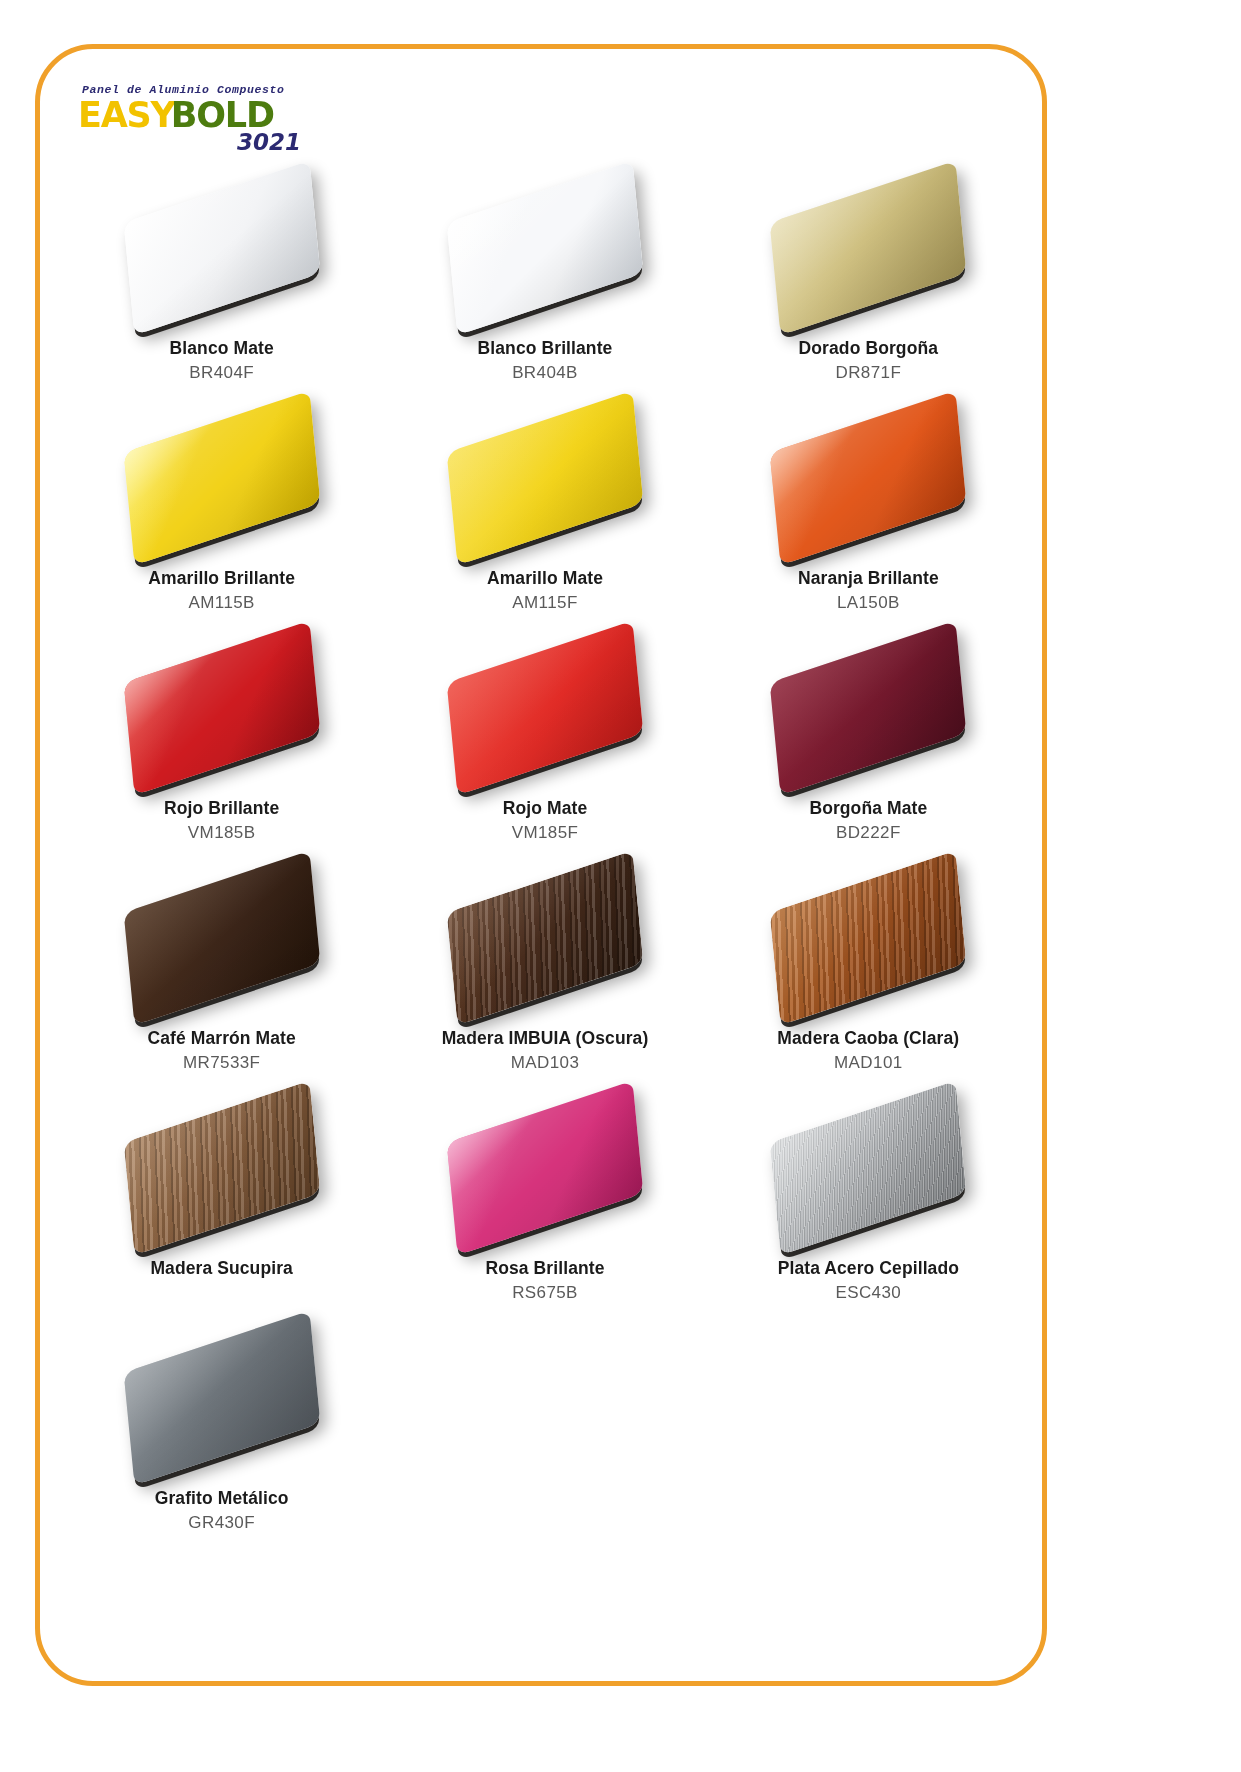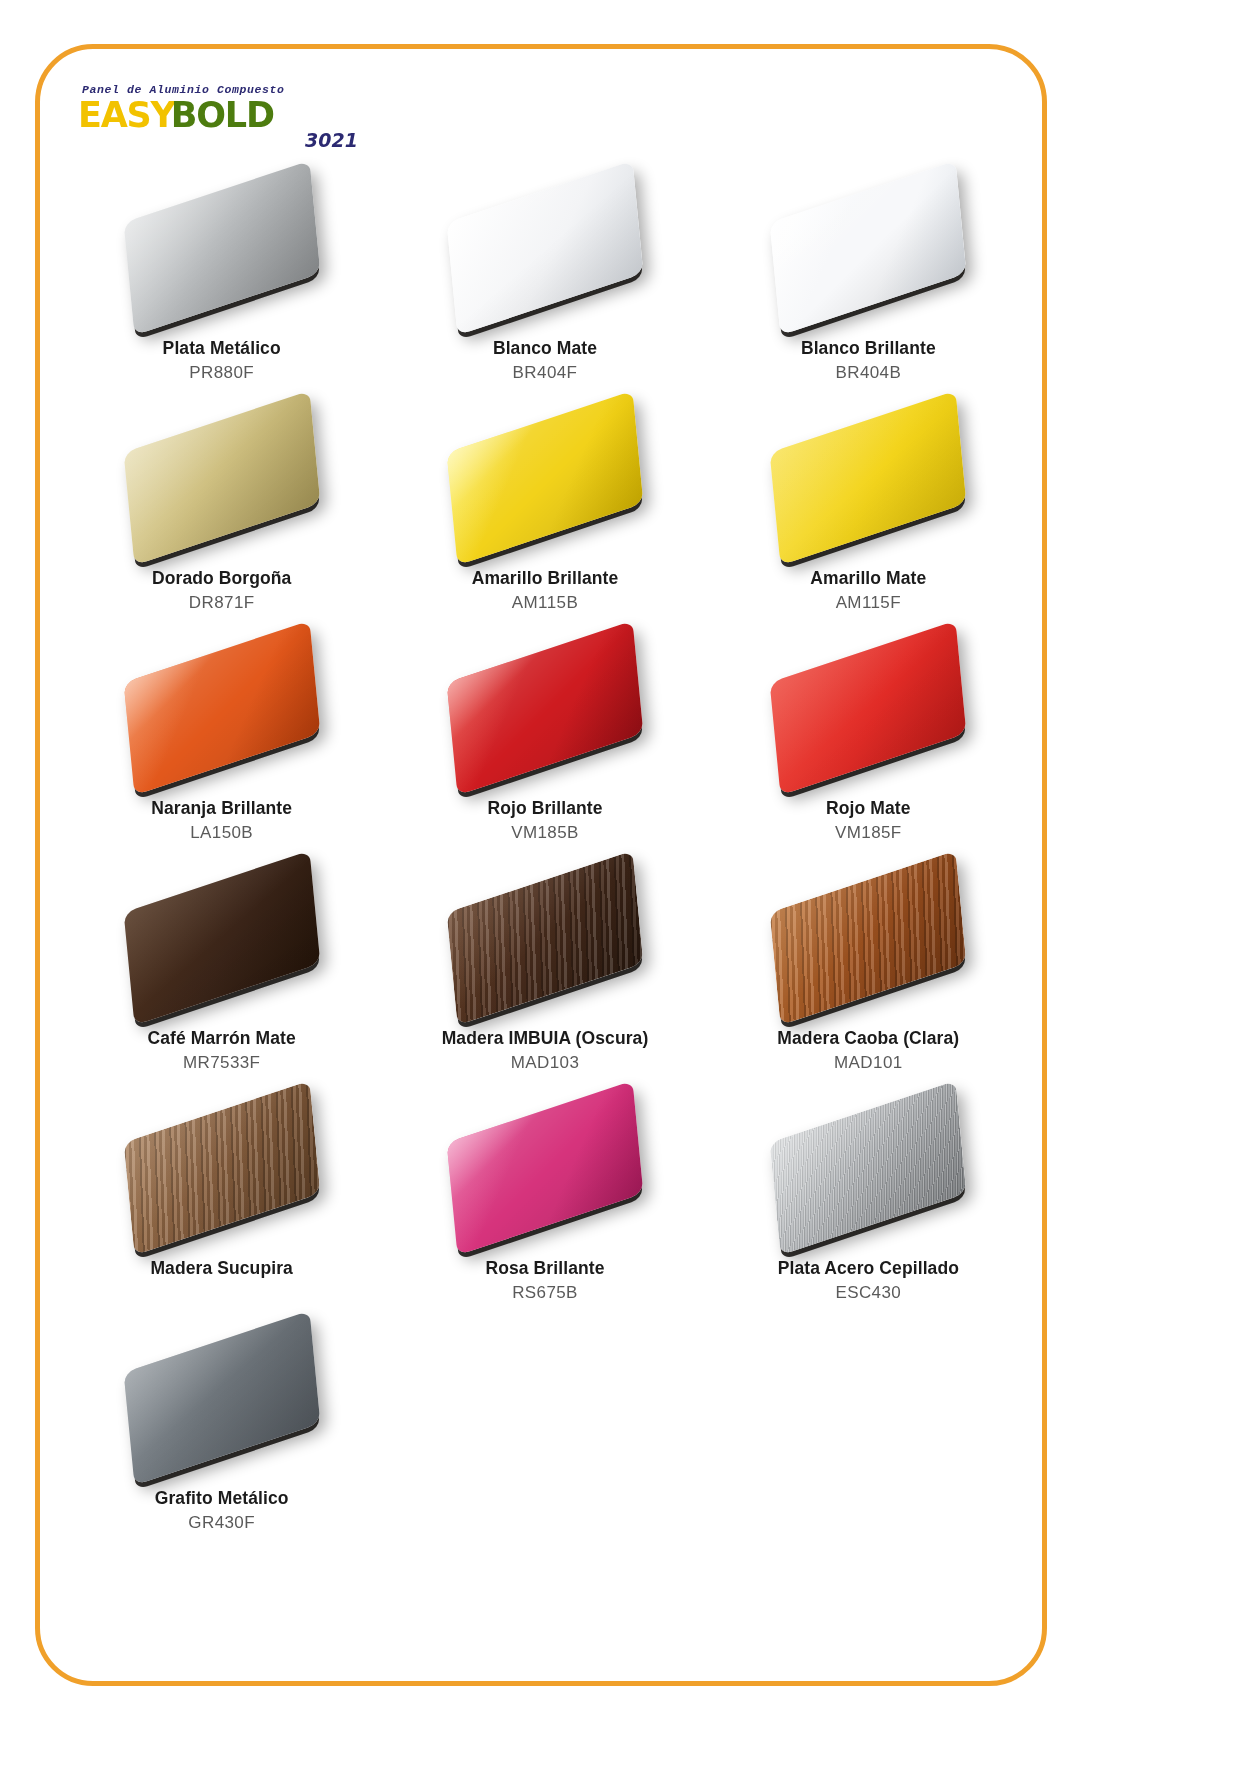--- a/index.html
+++ b/index.html
@@ -67,23 +67,23 @@
     font-weight: 900;
     font-size: 35px;
     letter-spacing: -1.2px;
     color: #4d7c0f;
     margin-left: -4px;
   }
   #brand-model {
     font-family: "DejaVu Sans", sans-serif;
     font-style: italic;
     font-weight: 700;
-    font-size: 19px;
+    font-size: 23px;
     color: #2C2A72;
-    text-align: right;
+    text-align: center;
     margin: -2px 0 16px 102px;
     line-height: 1;
   }
 
   
   #swatch-grid {
     position: absolute;
     left: 60px;
     top: 168px;
     width: 970px;
@@ -165,29 +165,20 @@
   <div id="brand-wordmark">
     <span class="wm-easy">EASY</span>
     <span class="wm-bold">BOLD</span>
   </div>
   <div id="brand-model">3021</div>
 </div>
 
 <div id="swatch-grid">
     <div class="swatch-cell">
       <div class="panel-stage">
-        <div class="panel-shape" style="background: linear-gradient(125deg, rgb(226, 228, 229) 0%, rgb(185, 188, 190) 45%, rgb(143, 146, 148) 100%);">
-          <div class="panel-sheen" style="background: linear-gradient(150deg, rgba(255, 255, 255, 0.28) 0%, rgba(255, 255, 255, 0) 45%, rgba(0, 0, 0, 0.1) 100%);"></div>
-        </div>
-      </div>
-      <div class="swatch-name">Plata Metálico</div>
-      <div class="swatch-code">PR880F</div>
-    </div>
-    <div class="swatch-cell">
-      <div class="panel-stage">
         <div class="panel-shape" style="background: linear-gradient(122deg, rgb(255, 255, 255) 0%, rgb(243, 244, 246) 55%, rgb(215, 219, 224) 100%);">
           <div class="panel-sheen" style="background: linear-gradient(150deg, rgba(255, 255, 255, 0.14) 0%, rgba(255, 255, 255, 0) 50%, rgba(0, 0, 0, 0.09) 100%);"></div>
         </div>
       </div>
       <div class="swatch-name">Blanco Mate</div>
       <div class="swatch-code">BR404F</div>
     </div>
     <div class="swatch-cell">
       <div class="panel-stage">
         <div class="panel-shape" style="background: linear-gradient(118deg, rgb(255, 255, 255) 0%, rgb(247, 248, 250) 34%, rgb(247, 248, 250) 62%, rgb(221, 226, 232) 100%);">
@@ -246,20 +237,29 @@
       <div class="panel-stage">
         <div class="panel-shape" style="background: linear-gradient(122deg, rgb(238, 75, 64) 0%, rgb(225, 43, 38) 55%, rgb(189, 26, 24) 100%);">
           <div class="panel-sheen" style="background: linear-gradient(150deg, rgba(255, 255, 255, 0.14) 0%, rgba(255, 255, 255, 0) 50%, rgba(0, 0, 0, 0.09) 100%);"></div>
         </div>
       </div>
       <div class="swatch-name">Rojo Mate</div>
       <div class="swatch-code">VM185F</div>
     </div>
     <div class="swatch-cell">
       <div class="panel-stage">
+        <div class="panel-shape" style="background: linear-gradient(122deg, rgb(142, 35, 56) 0%, rgb(114, 24, 44) 55%, rgb(78, 14, 29) 100%);">
+          <div class="panel-sheen" style="background: linear-gradient(150deg, rgba(255, 255, 255, 0.14) 0%, rgba(255, 255, 255, 0) 50%, rgba(0, 0, 0, 0.09) 100%);"></div>
+        </div>
+      </div>
+      <div class="swatch-name">Borgoña Mate</div>
+      <div class="swatch-code">BD222F</div>
+    </div>
+    <div class="swatch-cell">
+      <div class="panel-stage">
         <div class="panel-shape" style="background: linear-gradient(122deg, rgb(80, 51, 31) 0%, rgb(58, 36, 24) 55%, rgb(36, 20, 9) 100%);">
           <div class="panel-sheen" style="background: linear-gradient(150deg, rgba(255, 255, 255, 0.14) 0%, rgba(255, 255, 255, 0) 50%, rgba(0, 0, 0, 0.09) 100%);"></div>
         </div>
       </div>
       <div class="swatch-name">Café Marrón Mate</div>
       <div class="swatch-code">MR7533F</div>
     </div>
     <div class="swatch-cell">
       <div class="panel-stage">
         <div class="panel-shape" style="background: repeating-linear-gradient(93deg, rgba(0, 0, 0, 0.26) 0px, rgba(0, 0, 0, 0.26) 2px, rgba(255, 255, 255, 0.1) 2px, rgba(255, 255, 255, 0.1) 5px, rgba(0, 0, 0, 0.14) 5px, rgba(0, 0, 0, 0.14) 8px, rgba(255, 255, 255, 0.16) 8px, rgba(255, 255, 255, 0.16) 11px, rgba(0, 0, 0, 0.08) 11px, rgba(0, 0, 0, 0.08) 16px), linear-gradient(120deg, rgb(107, 66, 40) 0%, rgb(74, 45, 29) 50%, rgb(44, 26, 15) 100%);">

